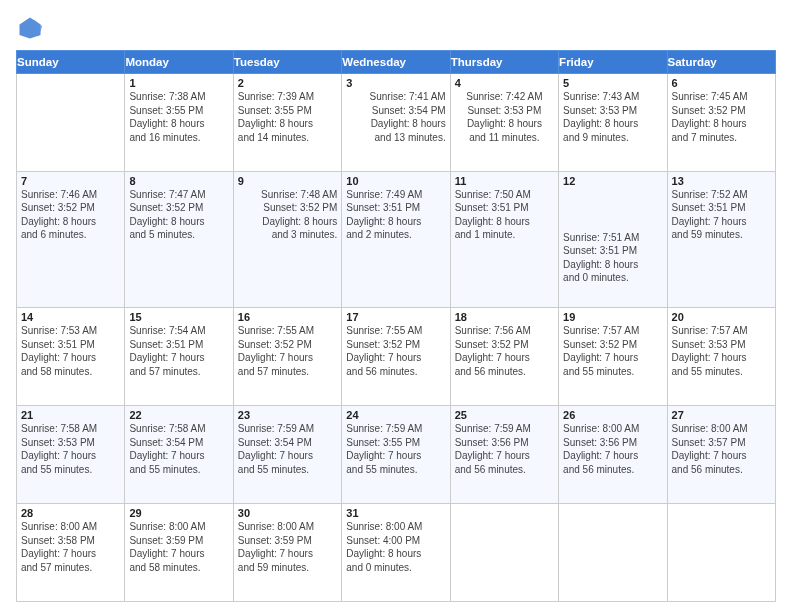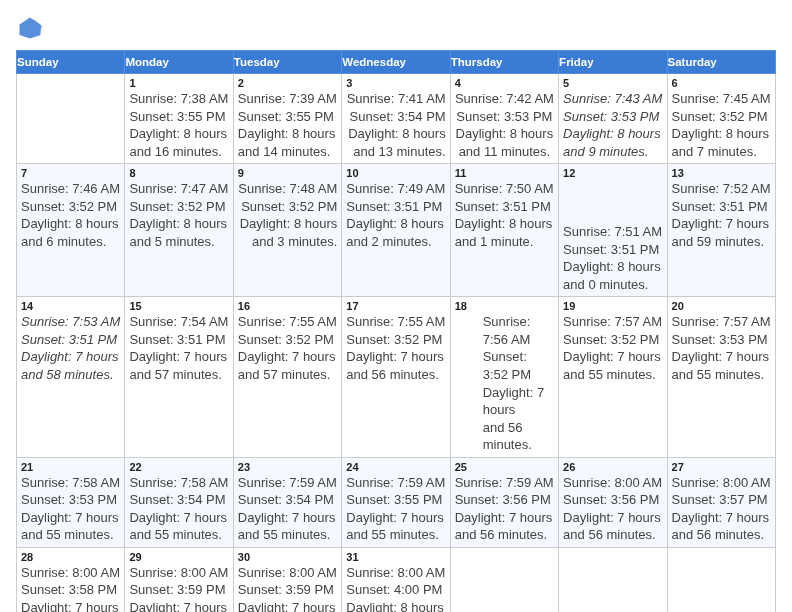--- a/index.html
+++ b/index.html
@@ -85,21 +85,21 @@
       height: 84px;
     }
     .day-number {
       font-size: 11px;
       font-weight: bold;
       color: #222;
       display: block;
       margin-bottom: 1px;
     }
     .day-info {
-      font-size: 13px;
+      font-size: 10px;
       color: #444;
       line-height: 1.35;
     }
     .empty-cell {
       background: #f9f9f9;
     }
     tr:nth-child(even) td {
       background-color: #f5f8ff;
     }
     tr:nth-child(odd) td {
@@ -168,21 +168,21 @@
           </td>
           <td>
             <span class="day-number">4</span>
             <div class="day-info" style="white-space: pre-line; text-align: center;">Sunrise: 7:42 AM
 Sunset: 3:53 PM
 Daylight: 8 hours
 and 11 minutes.</div>
           </td>
           <td>
             <span class="day-number">5</span>
-            <div class="day-info" style="white-space: pre-line; font-style: italic;">Sunrise: 7:43 AM
+            <div class="day-info" style="white-space: pre-line;">Sunrise: 7:43 AM
 Sunset: 3:53 PM
 Daylight: 8 hours
 and 9 minutes.</div>
           </td>
           <td>
             <span class="day-number">6</span>
             <div class="day-info" style="white-space: pre-line;">Sunrise: 7:45 AM
 Sunset: 3:52 PM
 Daylight: 8 hours
 and 7 minutes.</div>
@@ -235,21 +235,21 @@
             <span class="day-number">13</span>
             <div class="day-info" style="white-space: pre-line;">Sunrise: 7:52 AM
 Sunset: 3:51 PM
 Daylight: 7 hours
 and 59 minutes.</div>
           </td>
         </tr>
         <tr>
           <td>
             <span class="day-number">14</span>
-            <div class="day-info" style="white-space: pre-line; font-style: italic;">Sunrise: 7:53 AM
+            <div class="day-info" style="white-space: pre-line;">Sunrise: 7:53 AM
 Sunset: 3:51 PM
 Daylight: 7 hours
 and 58 minutes.</div>
           </td>
           <td>
             <span class="day-number">15</span>
             <div class="day-info" style="white-space: pre-line;">Sunrise: 7:54 AM
 Sunset: 3:51 PM
 Daylight: 7 hours
 and 57 minutes.</div>
@@ -263,21 +263,21 @@
           </td>
           <td>
             <span class="day-number">17</span>
             <div class="day-info" style="white-space: pre-line;">Sunrise: 7:55 AM
 Sunset: 3:52 PM
 Daylight: 7 hours
 and 56 minutes.</div>
           </td>
           <td>
             <span class="day-number">18</span>
-            <div class="day-info" style="white-space: pre-line; margin-left: 28px;">Sunrise: 7:56 AM
+            <div class="day-info" style="white-space: pre-line;">Sunrise: 7:56 AM
 Sunset: 3:52 PM
 Daylight: 7 hours
 and 56 minutes.</div>
           </td>
           <td>
             <span class="day-number">19</span>
             <div class="day-info" style="white-space: pre-line;">Sunrise: 7:57 AM
 Sunset: 3:52 PM
 Daylight: 7 hours
 and 55 minutes.</div>

